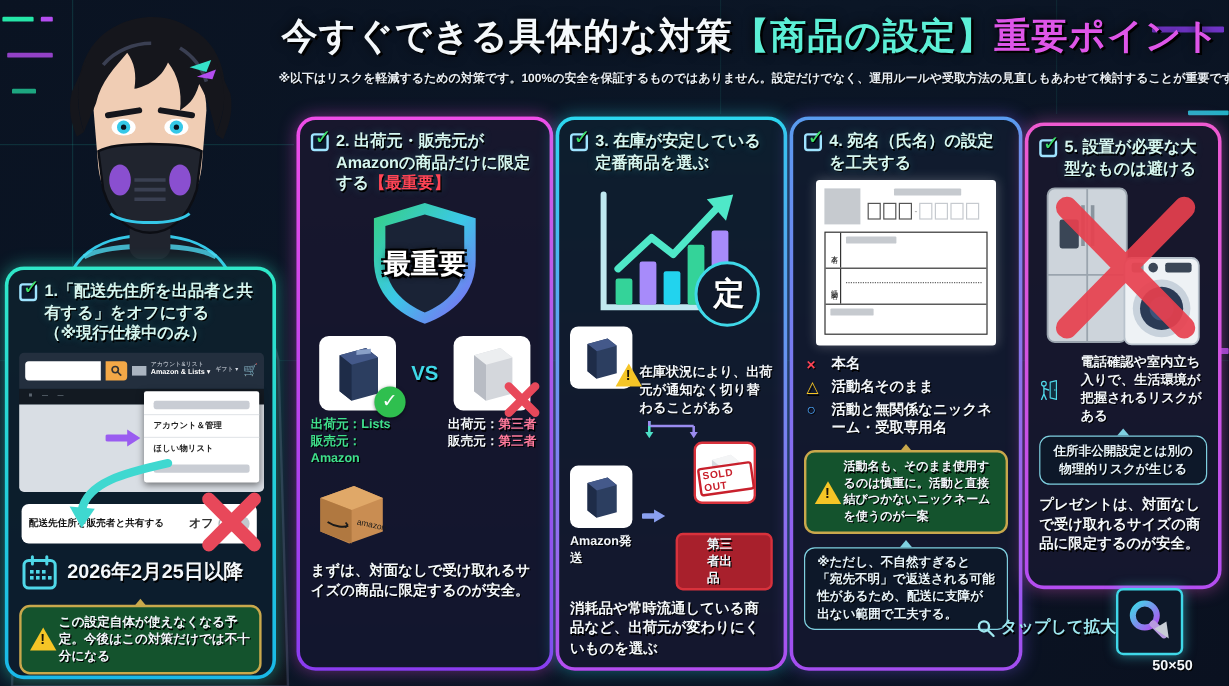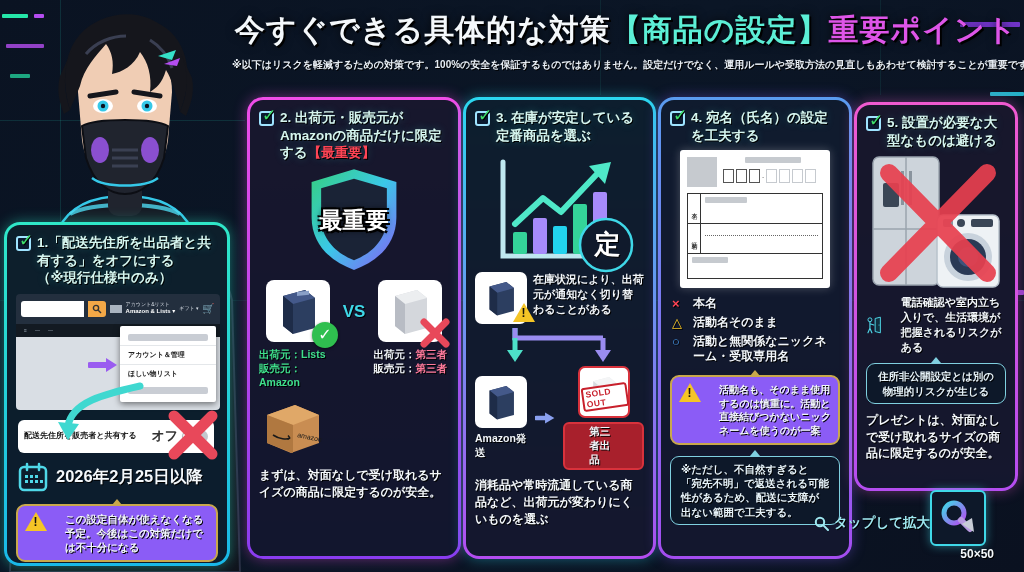--- a/index.html
+++ b/index.html
@@ -35,22 +35,22 @@
 
   .phead { display:flex; gap:6px; align-items:flex-start; }
   .chk { flex:0 0 auto; width:15px; height:15px; margin-top:2px; border:2px solid #9fe4ff;
     border-radius:3px; background:#0a1a30; position:relative; }
   .chk::after { content:"✓"; position:absolute; left:1px; top:-8px; color:#3fe06a;
     font-size:17px; font-weight:bold; text-shadow:1px 1px 0 #000; }
   .ptitle { font-size:13.5px; font-weight:bold; color:#d6f6ef; line-height:1.3;
     text-shadow:1px 1px 0 #000, 0 0 8px rgba(60,230,220,.25); }
   .ptitle .em { color:#ff4455; }
 
-  .wbox { position:relative; border:2px solid #c9a84c; border-radius:9px; background:#8b5cf6;
-    padding:6px 7px; display:flex; gap:18px; }
+  .wbox { position:relative; border:2px solid #c9a84c; border-radius:9px; background:#14532d;
+    padding:6px 7px; display:flex; gap:2px; align-items:center; }
   .wbox::before { content:""; position:absolute; top:-7px; left:50%; margin-left:-5px;
     border-left:5px solid transparent; border-right:5px solid transparent; border-bottom:6px solid #c9a84c; }
   .wtri { flex:0 0 auto; width:0; height:0; border-left:11px solid transparent;
     border-right:11px solid transparent; border-bottom:19px solid #f5c526; position:relative; }
   .wtri::after { content:"!"; position:absolute; left:-2.5px; top:3px; color:#1a1408;
     font-weight:bold; font-size:12px; }
   .wtext { font-size:10.5px; font-weight:bold; color:#f2f6fa; line-height:1.35; text-shadow:1px 1px 0 #000; }
 
   .cybox { position:relative; border:1.5px solid #7fd0e0; border-radius:9px; background:#0d1829;
     padding:5px 10px; font-size:10.5px; font-weight:bold; color:#e8f4fa; line-height:1.35;
@@ -78,21 +78,21 @@
     box-shadow:0 2px 6px rgba(0,0,0,.5); padding:4px 0; }
   .mbar { height:7px; background:#c9cdd4; margin:4px 8px; border-radius:2px; }
   .mitem { font-size:7px; color:#222; font-weight:bold; padding:4px 8px; border-top:1px solid #e4e7ea; }
   #arrow-purple { position:absolute; right:102px; top:62px; }
   #arrow-cyan { position:absolute; left:38px; top:86px; z-index:4; }
 
   #toggle-row { position:relative; margin:10px 2px 0; }
   #toggle-box { width:196px; height:33px; background:#fff; border-radius:6px;
     display:flex; align-items:center; padding:3px 6px; gap:4px; }
   #toggle-label { flex:1; font-size:8px; font-weight:bold; color:#111; line-height:1.25; }
-  #toggle-state { font-size:13px; color:#333; font-weight:bold; }
+  #toggle-state { font-size:10px; color:#333; font-weight:bold; }
   #toggle-pill { width:26px; height:13px; background:#c2c8ce; border-radius:7px; position:relative; }
   #toggle-pill::after { content:""; position:absolute; left:1px; top:1px; width:11px; height:11px;
     border-radius:50%; background:#fff; box-shadow:0 0 2px rgba(0,0,0,.4); }
   .redx { position:absolute; }
 
   #date-row { display:flex; align-items:center; gap:8px; margin:9px 2px 0; }
   #date-text { font-size:16.5px; font-weight:bold; color:#f4f8fb; text-shadow:1px 1px 0 #000; white-space:nowrap; }
 
   
   #shield-wrap { position:relative; width:118px; height:106px; margin:4px auto 0; }
@@ -113,26 +113,26 @@
   #vs-txt { font-size:17px; font-weight:bold; color:#3fd8e8; margin-top:22px; text-shadow:1px 1px 0 #000; }
   #p2-mid { display:flex; gap:5px; align-items:center; margin-top:8px; }
   #p2-foot { margin-top:8px; }
 
   
   #chart-wrap { position:relative; width:150px; height:122px; margin:4px auto 0; }
   #p3-note-row { display:flex; gap:6px; align-items:flex-start; margin-top:2px; }
   .mini-frame { position:relative; flex:0 0 auto; width:52px; height:52px; background:#fff; border-radius:7px;
     display:flex; align-items:center; justify-content:center; }
   .mini-frame.soldf { border:2.5px solid #d8323c; }
-  #p3-note { font-size:11px; font-weight:bold; color:#f2f6fa; line-height:1.35; text-shadow:1px 1px 0 #000; }
+  #p3-note { font-size:11px; font-weight:bold; color:#f2f6fa; line-height:1.35; text-shadow:1px 1px 0 #000;margin-top:31px; }
   #split-arrows { display:block; margin:2px auto 0; }
   #flow-row { display:flex; align-items:center; justify-content:center; gap:8px; margin-top:2px; }
   .flow-col { display:flex; flex-direction:column; align-items:center; gap:4px; }
   .flow-lbl { font-size:10.5px; font-weight:bold; color:#f2f6fa; text-shadow:1px 1px 0 #000; }
-  .flow-lbl.pill { border:2px solid #d8323c; background:#a8202c; border-radius:6px; padding:1px 24px; }
+  .flow-lbl.pill { border:2px solid #d8323c; background:#a8202c; border-radius:6px; padding:1px 24px;margin-top:20px; }
   .stamp { position:absolute; left:2px; top:17px; transform:rotate(-8deg); background:#fff;
     border:2px solid #c8202c; border-radius:3px; color:#c8202c; font-size:8.5px; font-weight:bold;
     padding:0 2px; letter-spacing:.5px; }
   #p3-foot { margin-top:7px; }
 
   
   #label-card { width:150px; height:138px; background:#fff; border-radius:3px; margin:6px auto 0;
     padding:7px; box-shadow:0 0 10px rgba(255,255,255,.25); }
   #lc-top { display:flex; gap:6px; }
   #lc-stamp { width:30px; height:30px; background:#c6cacf; }

